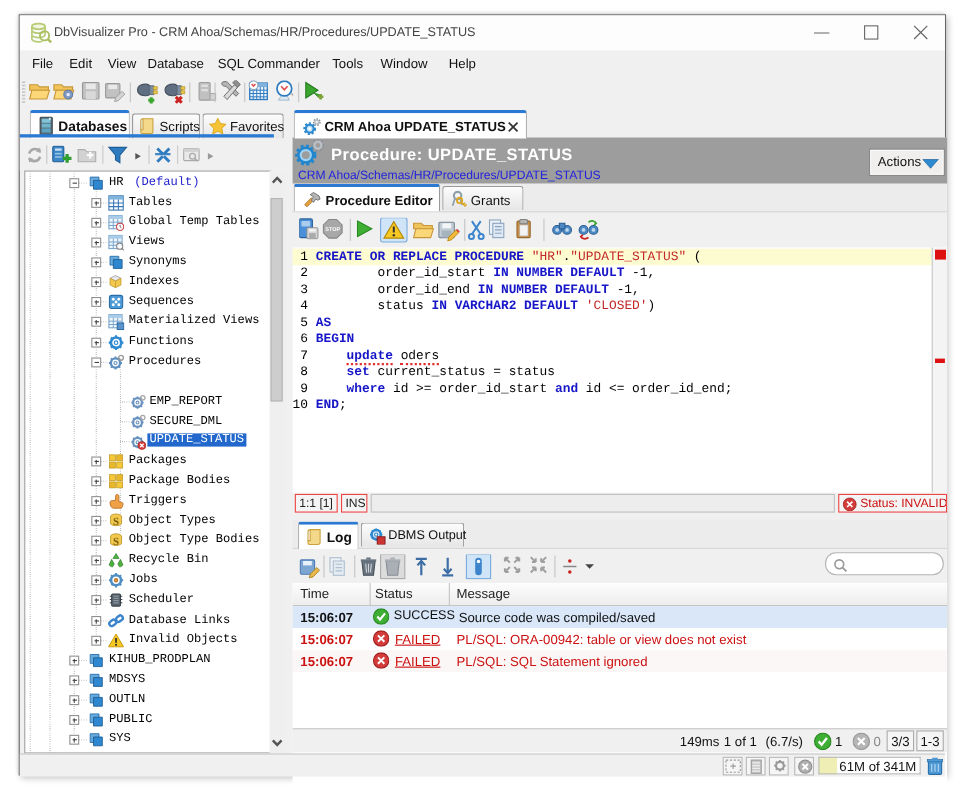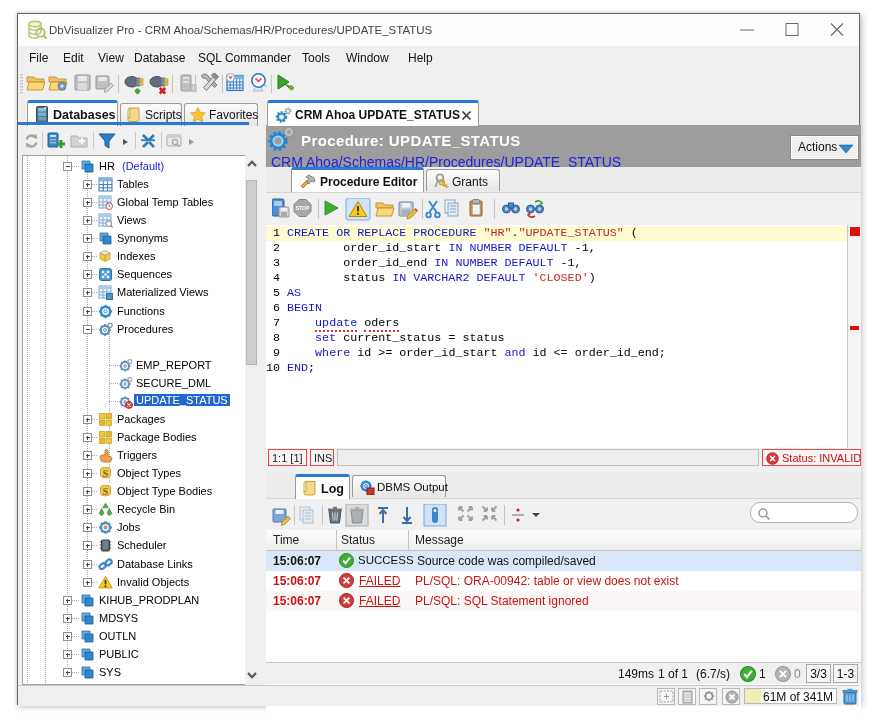--- a/index.html
+++ b/index.html
@@ -32,32 +32,32 @@
   .statusbar{position:absolute;left:0;top:671px;width:100%;height:21px;background:#f0f0f0;border-top:1px solid #c8c8c8;}
   
   .guide{position:absolute;width:1px;background-image:linear-gradient(#aaa 1px,transparent 1px);background-size:1px 2px;}
   .trow{position:absolute;left:0;width:100%;height:18px;font-size:11px;color:#000;}
   .pm{position:absolute;top:4px;width:9px;height:9px;background:#fff;border:1px solid #8f8f8f;}
   .pm.plus::before{content:"";position:absolute;left:1.5px;top:3px;width:4px;height:1px;background:#444;}
   .pm.plus::after{content:"";position:absolute;left:3px;top:1.5px;width:1px;height:4px;background:#444;}
   .pm.minus::before{content:"";position:absolute;left:1.5px;top:3px;width:4px;height:1px;background:#444;}
   .hstub{position:absolute;top:8px;height:1px;background-image:linear-gradient(90deg,#aaa 1px,transparent 1px);background-size:2px 1px;}
   .ticon{position:absolute;top:1px;}
-  .tl{position:absolute;top:2px;white-space:nowrap;}
+  .tl{position:absolute;top:2px;white-space:nowrap;font-family:Liberation Mono, monospace;}
   .tl.def{color:#2222cc;}
   .tl.sel{background:#2268cc;color:#fff;padding:0 2px;top:1px;}
   
   .etab{position:absolute;top:2px;height:22px;border:1px solid #9a9a9a;border-bottom:none;
-    background:linear-gradient(#fcfcfc,#e6e6e6);border-radius:3px 3px 0 0;color:#111;white-space:nowrap;margin-left:24px;}
+    background:linear-gradient(#fcfcfc,#e6e6e6);border-radius:3px 3px 0 0;color:#111;white-space:nowrap;}
   .etab.active{top:0;height:25px;background:#fff;border-top:3px solid #2a7ad4;z-index:3;}
   .sbox{position:absolute;top:1px;height:17px;background:#f4f4f4;border:1px solid #ef4444;font-size:11px;color:#222;padding:2px 3px 0 3px;white-space:nowrap;overflow:hidden;}
   .sbox.sunk{background:#ededed;border-color:#c0c0c0;}
   .lrow{position:absolute;left:0;width:595px;height:20px;font-size:12px;color:#111;}
   .lic{position:absolute;left:73px;top:2px;width:15px;height:15px;}
-  .kw{color:#1616c8;font-weight:normal;}
+  .kw{color:#1616c8;font-weight:bold;}
   .st{color:#c22828;}
   .sq{border-bottom:2px dotted #e03030;}
   .gut{color:#000;}
   .sbtn{position:absolute;top:2px;width:18px;height:17px;background:#f5f5f5;border:1px solid #b8b8b8;padding:1px 0 0 1px;}
 </style>
 </head>
 <body>
 <div class="window">
   <div class="titlebar">
     <svg class="abs" style="left:8px;top:5px" width="22" height="22" viewBox="0 0 22 22">
@@ -589,21 +589,21 @@
 
     <div class="abs" style="left:0;top:0;width:595px;height:42px;background:#9d9d9d">
       <svg class="abs" style="left:-1px;top:-1px" width="30" height="28" viewBox="0 0 30 28">
           <circle cx="13" cy="17" r="8" fill="none" stroke="#2186ce" stroke-dasharray="2.6 2.1" stroke-width="3.4"></circle>
           <circle cx="13" cy="17" r="6.2" fill="none" stroke="#2186ce" stroke-width="3.4"></circle>
           <circle cx="13" cy="17" r="4.6" fill="none" stroke="#9ed1f2" stroke-width="2"></circle>
           <circle cx="24" cy="8" r="4.6" fill="none" stroke="#8a9096" stroke-dasharray="1.8 1.6" stroke-width="2.4"></circle>
           <circle cx="24" cy="8" r="3.2" fill="none" stroke="#b9bfc4" stroke-width="2.2"></circle>
         </svg>
       <div class="abs" style="left:35px;top:7px;font-size:15px;font-weight:bold;letter-spacing:.4px;color:#fff">Procedure: UPDATE_STATUS</div>
-      <div class="abs" style="left:5px;top:29px;font-size:14px;color:#2222dd">CRM Ahoa/Schemas/HR/Procedures/UPDATE_STATUS</div>
+      <div class="abs" style="left:5px;top:29px;font-size:11px;color:#2222dd">CRM Ahoa/Schemas/HR/Procedures/UPDATE_STATUS</div>
       <div class="abs" style="left:525px;top:11px;width:67px;height:23px;background:#f0efee;border:1px solid #fff;outline:1px solid #8a8a8a;font-size:12px;color:#111">
         <span class="abs" style="left:6px;top:3px">Actions</span>
         <svg class="abs" style="left:46px;top:7px" width="16" height="10">
             <path d="M1 1h14l-7 8z" fill="#2e8ad0" stroke="#1d5d96" stroke-width=".6"></path>
           </svg>
       </div>
     </div>
 
     <div class="abs" style="left:0;top:42px;width:595px;height:25px;background:#ececec">
       <div class="etab active" style="left:1px;width:133px">

